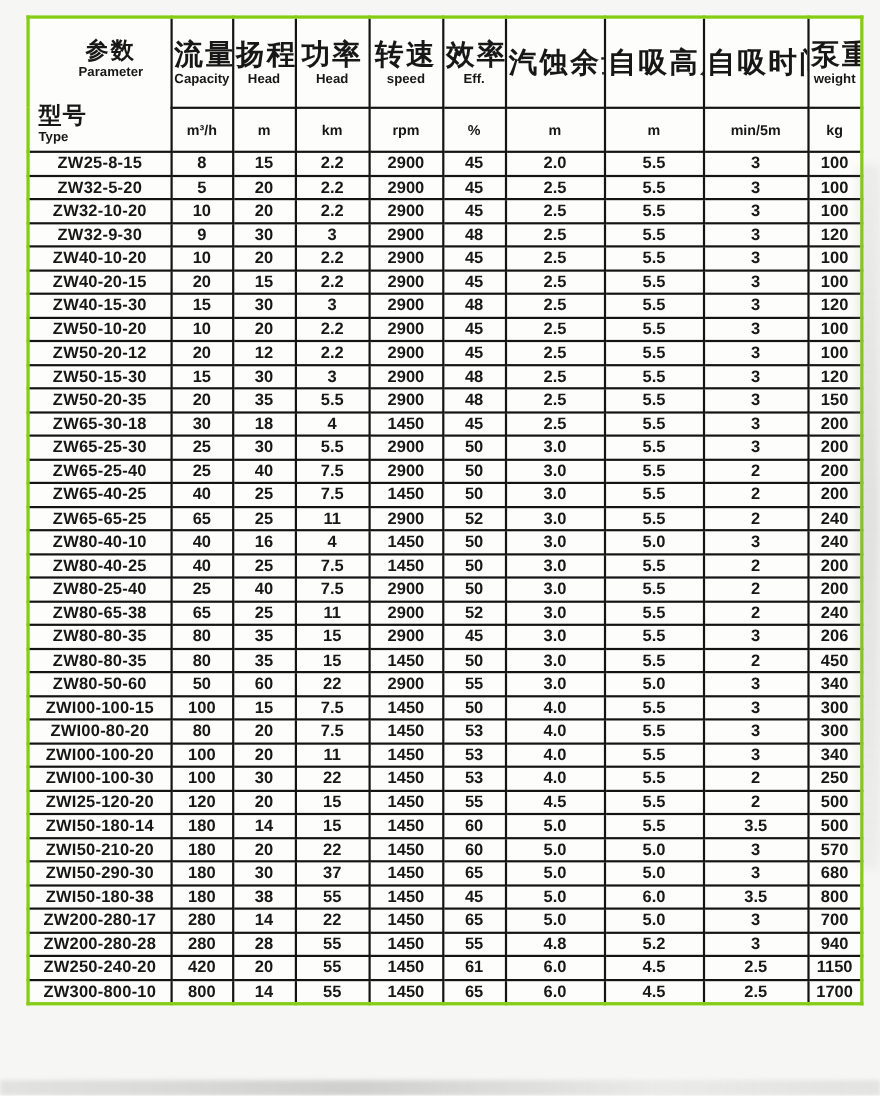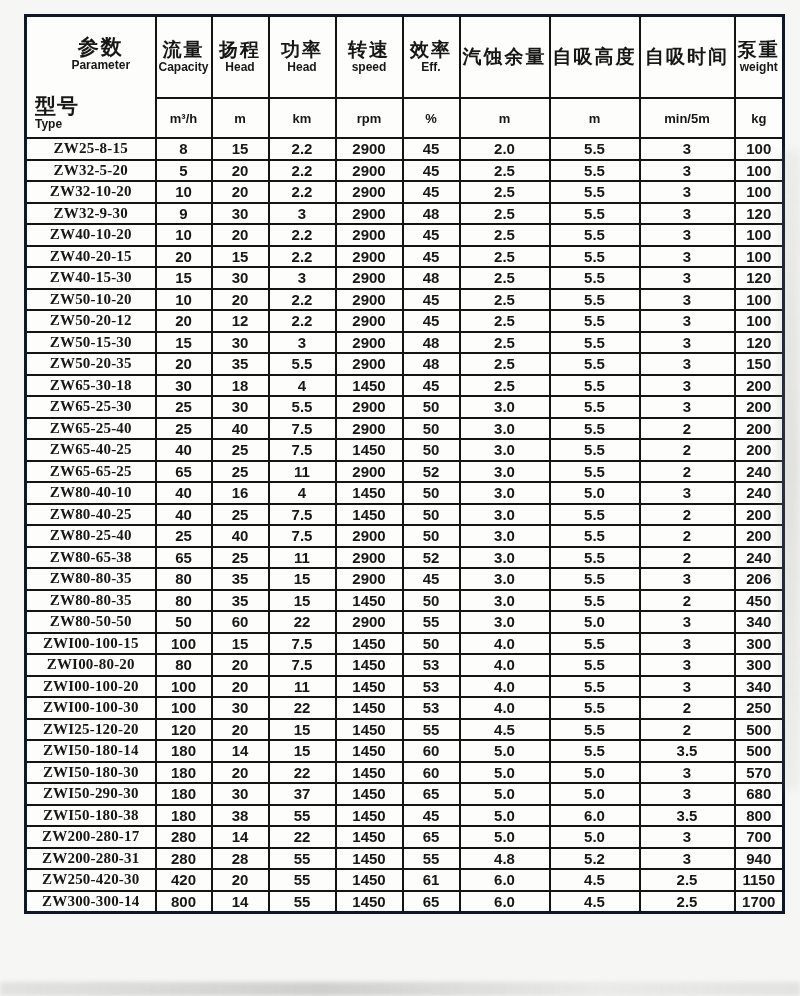--- a/index.html
+++ b/index.html
@@ -25,32 +25,32 @@
     width:758px;border-collapse:collapse;table-layout:fixed;
     background:#fdfdfb;
   }
   .spec th,.spec td{
     border:2px solid #141414;
     padding:0 2px;
     text-align:center;vertical-align:middle;
     font-weight:bold;color:#171717;
     overflow:hidden;white-space:nowrap;
   }
-  .spec{border:3px solid #0f172a;}
+  .spec{border:3px solid #84cc16;}
   thead th{height:80px;}
   thead tr.units th{height:38px;font-size:13px;margin-top:25px;}
-  th .zh{font-size:19px;line-height:1.15;letter-spacing:2px;}
+  th .zh{font-size:26px;line-height:1.15;letter-spacing:2px;}
   th .en{font-size:12px;line-height:1.1;letter-spacing:0;}
   th.corner{padding:4px 6px;vertical-align:top;text-align:left;}
   .corner-top{text-align:center;padding-top:14px;padding-left:20px;}
   .corner-top .zh{font-size:21px;}
   .corner-bottom{text-align:left;padding-top:22px;padding-left:2px;}
   .corner-bottom .zh{font-size:21px;letter-spacing:1px;}
   tbody td{height:19.5px;font-size:15px;}
-  tbody td.model{font-size:15px;letter-spacing:0.2px;font-family:Liberation Serif, serif;}
+  tbody td.model{font-size:15px;letter-spacing:0.2px;}
   tbody td.val{font-size:15px;}
 </style>
 </head>
 <body>
 
 <table class="spec">
   <colgroup>
     <col style="width:130px">
       <col style="width:56px">
       <col style="width:57px">
@@ -382,21 +382,21 @@
         <td class="val">35</td>
         <td class="val">15</td>
         <td class="val">1450</td>
         <td class="val">50</td>
         <td class="val">3.0</td>
         <td class="val">5.5</td>
         <td class="val">2</td>
         <td class="val">450</td>
       </tr>
       <tr>
-        <td class="model">ZW80-50-50</td>
+        <td class="model">ZW80-50-60</td>
         <td class="val">50</td>
         <td class="val">60</td>
         <td class="val">22</td>
         <td class="val">2900</td>
         <td class="val">55</td>
         <td class="val">3.0</td>
         <td class="val">5.0</td>
         <td class="val">3</td>
         <td class="val">340</td>
       </tr>
@@ -466,21 +466,21 @@
         <td class="val">14</td>
         <td class="val">15</td>
         <td class="val">1450</td>
         <td class="val">60</td>
         <td class="val">5.0</td>
         <td class="val">5.5</td>
         <td class="val">3.5</td>
         <td class="val">500</td>
       </tr>
       <tr>
-        <td class="model">ZWI50-180-30</td>
+        <td class="model">ZWI50-210-20</td>
         <td class="val">180</td>
         <td class="val">20</td>
         <td class="val">22</td>
         <td class="val">1450</td>
         <td class="val">60</td>
         <td class="val">5.0</td>
         <td class="val">5.0</td>
         <td class="val">3</td>
         <td class="val">570</td>
       </tr>
@@ -514,45 +514,45 @@
         <td class="val">14</td>
         <td class="val">22</td>
         <td class="val">1450</td>
         <td class="val">65</td>
         <td class="val">5.0</td>
         <td class="val">5.0</td>
         <td class="val">3</td>
         <td class="val">700</td>
       </tr>
       <tr>
-        <td class="model">ZW200-280-31</td>
+        <td class="model">ZW200-280-28</td>
         <td class="val">280</td>
         <td class="val">28</td>
         <td class="val">55</td>
         <td class="val">1450</td>
         <td class="val">55</td>
         <td class="val">4.8</td>
         <td class="val">5.2</td>
         <td class="val">3</td>
         <td class="val">940</td>
       </tr>
       <tr>
-        <td class="model">ZW250-420-30</td>
+        <td class="model">ZW250-240-20</td>
         <td class="val">420</td>
         <td class="val">20</td>
         <td class="val">55</td>
         <td class="val">1450</td>
         <td class="val">61</td>
         <td class="val">6.0</td>
         <td class="val">4.5</td>
         <td class="val">2.5</td>
         <td class="val">1150</td>
       </tr>
       <tr>
-        <td class="model">ZW300-300-14</td>
+        <td class="model">ZW300-800-10</td>
         <td class="val">800</td>
         <td class="val">14</td>
         <td class="val">55</td>
         <td class="val">1450</td>
         <td class="val">65</td>
         <td class="val">6.0</td>
         <td class="val">4.5</td>
         <td class="val">2.5</td>
         <td class="val">1700</td>
       </tr>

